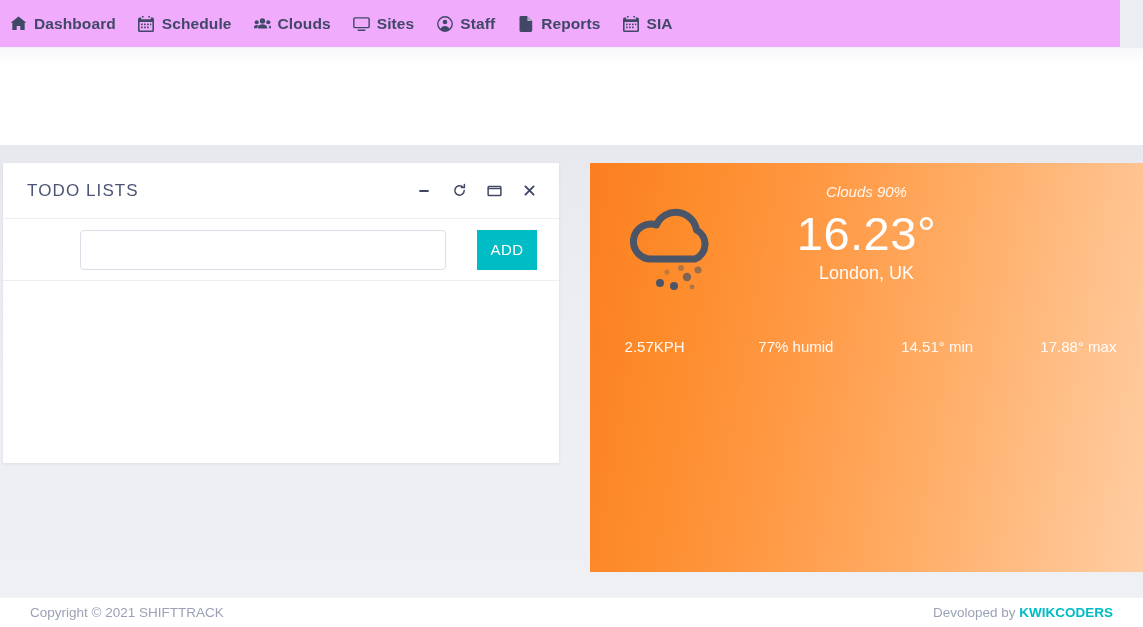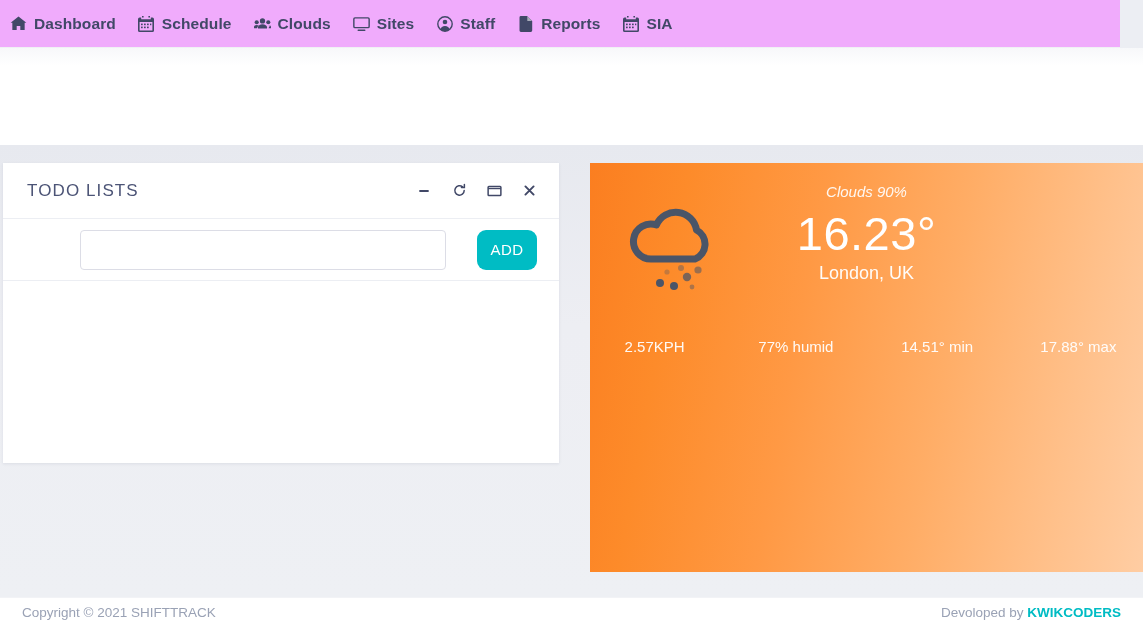--- a/index.html
+++ b/index.html
@@ -136,21 +136,21 @@
     color: #434a6b;
     outline: none;
     background: #fff;
   }
   .add-btn {
     width: 60px;
     height: 40px;
     background: #00bcc4;
     color: #ffffff;
     border: 0;
-    border-radius: 9px;
+    border-radius: 0;
     font-family: "Liberation Sans", sans-serif;
     font-size: 15px;
     letter-spacing: .4px;
     cursor: pointer;
   }
   .todo-body {
     flex: 1 1 auto;
     background: #fff;
   }
 
@@ -220,21 +220,21 @@
   
   .footer {
     position: absolute;
     left: 0;
     top: 597px;
     width: 1143px;
     height: 30px;
     background: #ffffff;
     display: flex;
     align-items: center;
-    padding: 0 22px;
+    padding: 0 30px;
     box-sizing: border-box;
     font-size: 13.5px;
     color: #9aa2b5;
     border-top: 1px solid #f2f3f6;
   }
   .footer-right { margin-left: auto; }
   .brand-link {
     color: #00bcc4;
     font-weight: bold;
     text-decoration: none;

